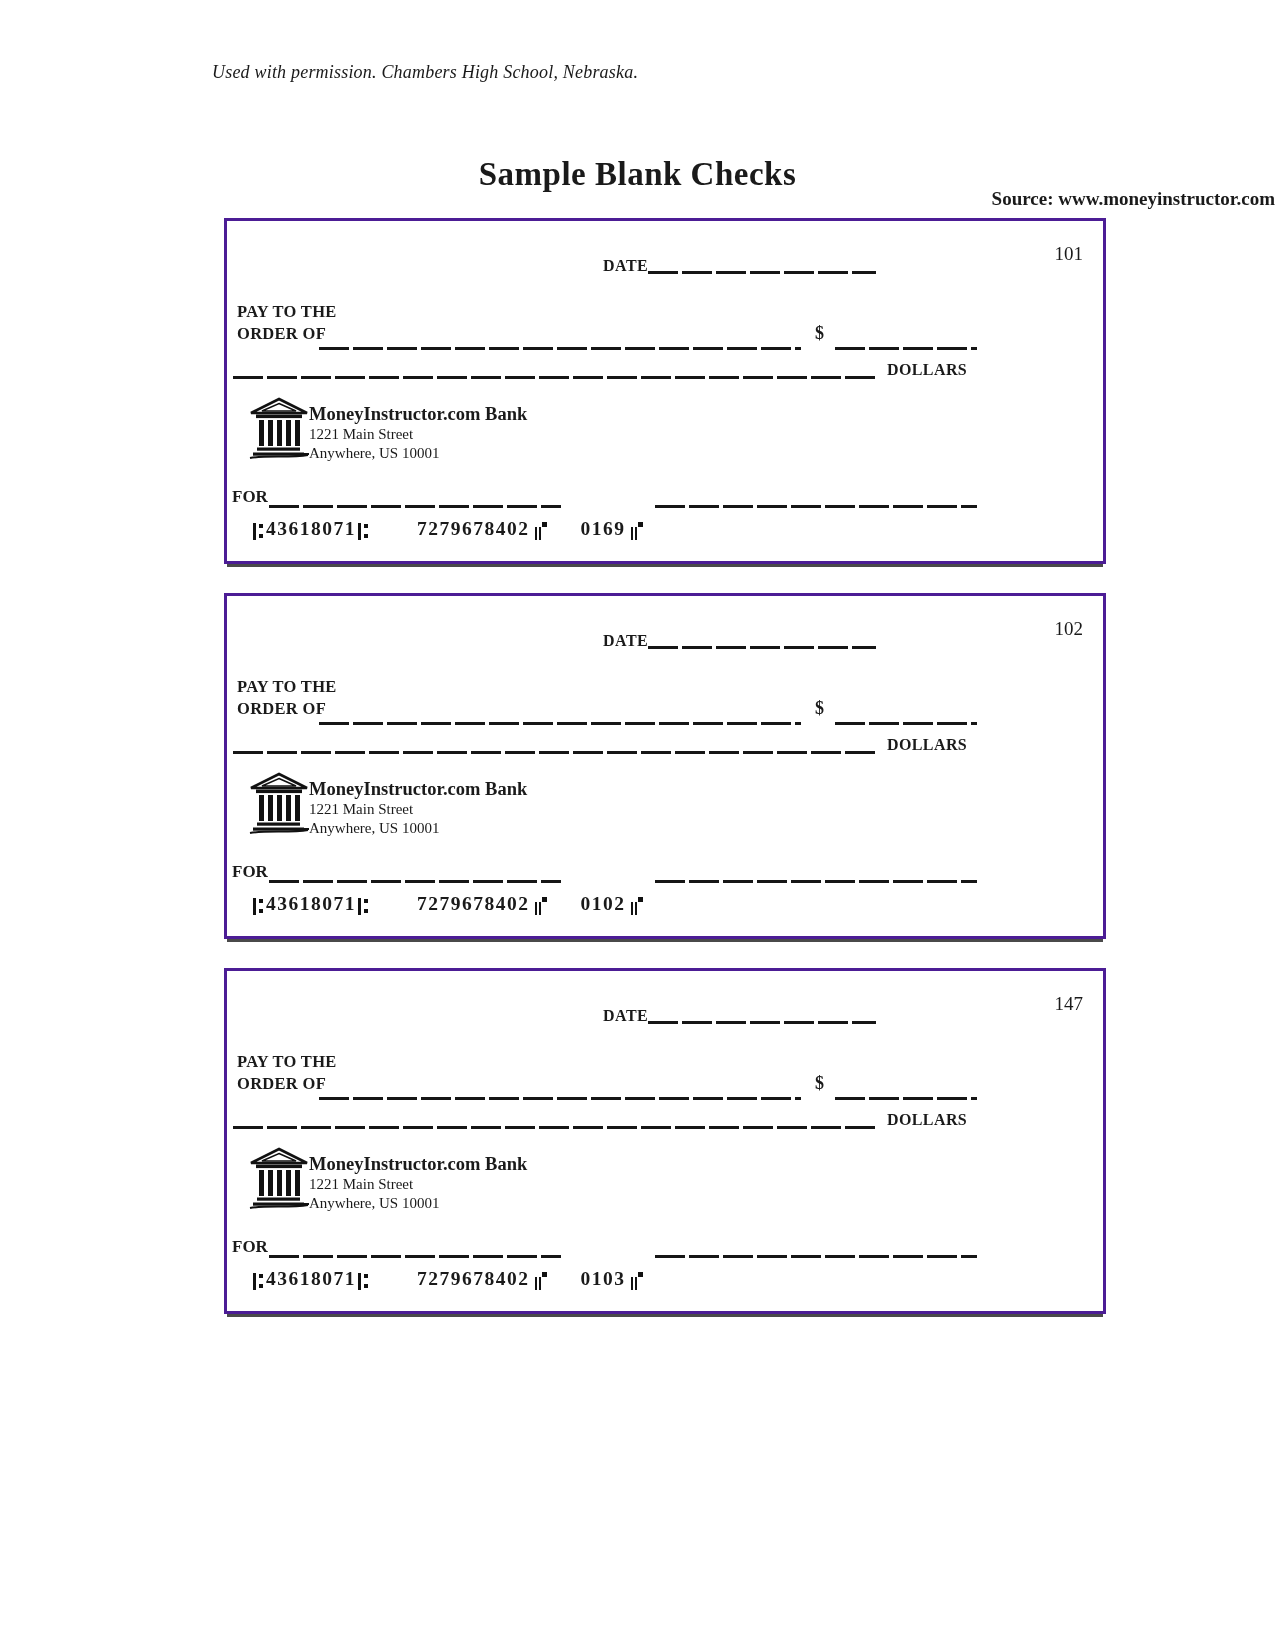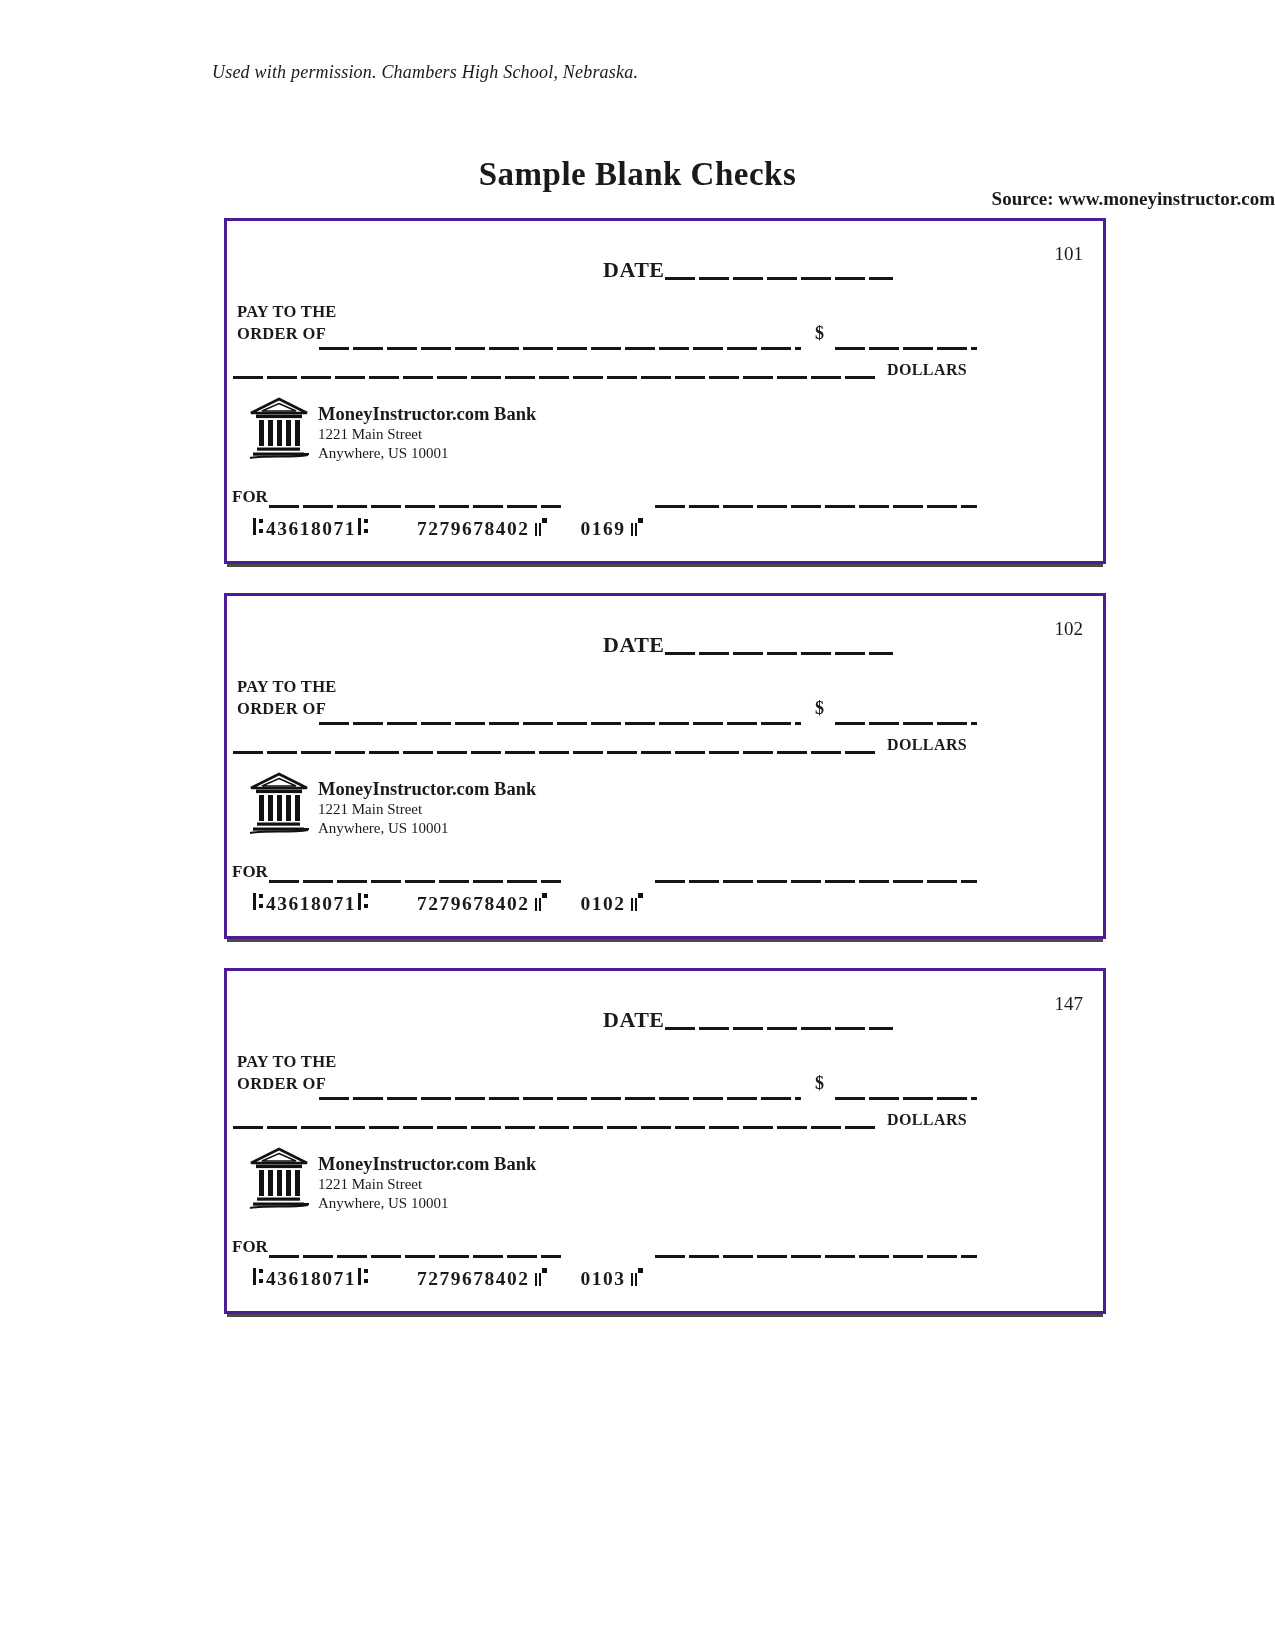--- a/index.html
+++ b/index.html
@@ -39,45 +39,45 @@
 
   
   .uline {
     display: inline-block; height: 3px; vertical-align: -3px;
     background: repeating-linear-gradient(90deg, #161616 0 30px, rgba(0,0,0,0) 30px 34px);
   }
   .uline.abs { position: absolute; display: block; }
 
   .check-number { position: absolute; top: 22px; right: 20px; font-size: 19px; }
 
-  .date-row { position: absolute; left: 376px; top: 36px; font-size: 22px; font-weight: bold; letter-spacing: .5px; }
+  .date-row { position: absolute; left: 376px; top: 36px; font-size: 16px; font-weight: bold; letter-spacing: .5px; }
   .date-row .uline { width: 228px; }
 
   .payto { position: absolute; left: 10px; top: 80px; font-size: 16.5px; font-weight: bold; line-height: 22px; letter-spacing: .3px; }
 
   .payee-line  { left: 92px;  top: 126px; width: 482px; }
   .dollar-sign { position: absolute; left: 588px; top: 102px; font-size: 18px; font-weight: bold; }
   .amount-line { left: 608px; top: 126px; width: 142px; }
 
   .written-line  { left: 6px; top: 155px; width: 645px; }
   .dollars-label { position: absolute; left: 660px; top: 140px; font-size: 16px; font-weight: bold; letter-spacing: .4px; }
 
   .bank { position: absolute; left: 22px; top: 176px; display: flex; align-items: flex-start; }
   .bank-logo { width: 60px; height: 64px; flex: 0 0 auto; }
-  .bank-text { margin-left: 9px; margin-top: 6px; line-height: 19px; }
+  .bank-text { margin-left: 0; margin-top: 6px; line-height: 19px; }
   .bank-name { font-size: 18.5px; font-weight: bold; line-height: 22px; }
   .bank-addr { font-size: 15px; }
 
   .for-label { position: absolute; left: 5px; top: 266px; font-size: 17px; font-weight: bold; }
   .memo-line { left: 42px;  top: 284px; width: 292px; }
   .sig-line  { left: 428px; top: 284px; width: 322px; }
 
   .micr-row {
     position: absolute; left: 26px; top: 297px;
-    display: flex; align-items: flex-start;
+    display: flex; align-items: flex-end;
     font-size: 19.5px; font-weight: bold; letter-spacing: 1.5px;
   }
   .micr-num { margin: 0 2px; }
   .micr-account { margin-left: 48px; }
   .micr-serial  { margin-left: 34px; }
 
   .ms-transit { width: 11px; height: 17px; position: relative; display: inline-block; }
   .ms-transit::before { content: ""; position: absolute; left: 0; top: 0; width: 3px; height: 17px; background: #111; }
   .ms-transit::after  { content: ""; position: absolute; right: 1px; top: 1px; width: 4px; height: 4px; background: #111; box-shadow: 0 10px 0 #111; }
 

